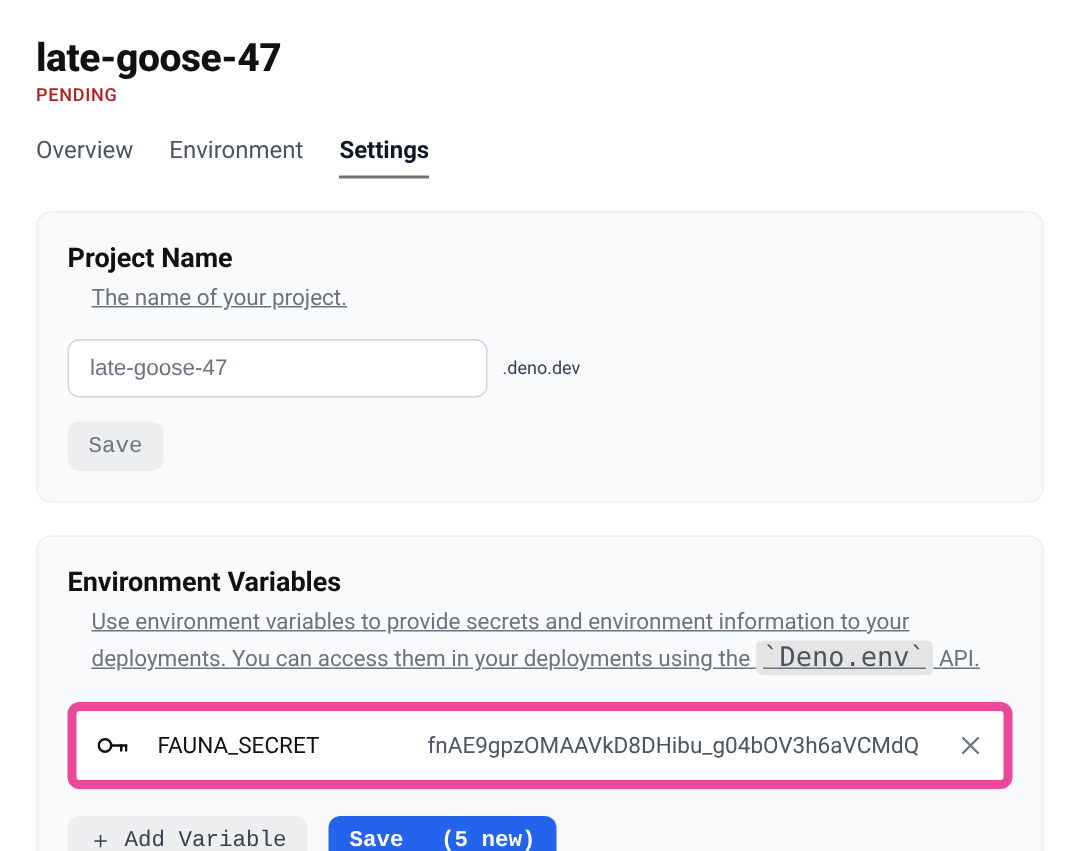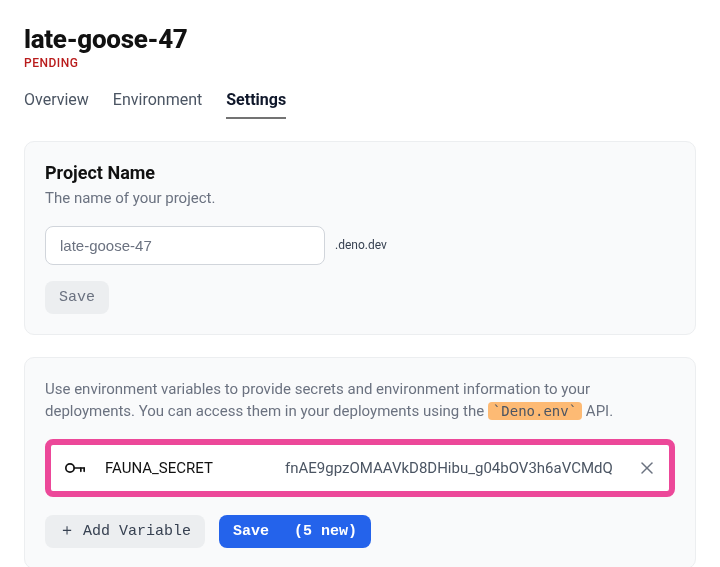--- a/index.html
+++ b/index.html
@@ -48,24 +48,25 @@
     padding: 20px;
     margin-bottom: 22px;
   }
   .card h2 {
     font-size: 18px;
     font-weight: 700;
     margin: 0 0 4px 0;
     color: #111;
   }
   .card p.desc {
-    margin: 0 0 16px 0;
+    margin: 0 0 16px 16px;
     color: #6b7280;
     font-size: 15px;
     line-height: 1.5;
+    text-decoration: underline;
   }
   .row {
     display: flex;
     align-items: center;
     gap: 10px;
     margin-bottom: 16px;
   }
   .text-input {
     background: #fff;
     border: 1px solid #d1d5db;
@@ -137,24 +138,24 @@
     overflow: hidden;
   }
   .env-row .close {
     flex: 0 0 auto;
     color: #6b7280;
     cursor: pointer;
     display: flex;
   }
   .code {
     font-family: ui-monospace, SFMono-Regular, Menlo, Consolas, monospace;
-    background: #fdba74;
+    background: #e5e5e5;
     padding: 1px 5px;
     border-radius: 4px;
-    font-size: 14px;
+    font-size: 18px;
     color: #4b5563;
   }
   .actions {
     display: flex;
     gap: 14px;
   }
   .plus {
     font-size: 16px;
     line-height: 1;
   }
@@ -175,20 +176,21 @@
   <h2>Project Name</h2>
   <p class="desc">The name of your project.</p>
   <div class="row">
     <input class="text-input" type="text" value="late-goose-47" style="">
     <span class="suffix">.deno.dev</span>
   </div>
   <button class="btn btn-muted">Save</button>
 </div>
 
 <div class="card">
+  <h2>Environment Variables</h2>
   <p class="desc">
     <span>Use environment variables to provide secrets and environment information to your deployments. You can access them in your deployments using the </span><span class="code">`Deno.env`</span><span> API.</span>
   </p>
 
   <div class="env-row">
     <span class="key-icon">
       <svg width="20" height="14" viewBox="0 0 24 14" fill="none" stroke="currentColor" stroke-width="2" stroke-linecap="round" stroke-linejoin="round">
         <circle cx="6" cy="7" r="5"></circle>
         <line x1="11" y1="7" x2="23" y2="7"></line>
         <line x1="19" y1="7" x2="19" y2="11"></line>

